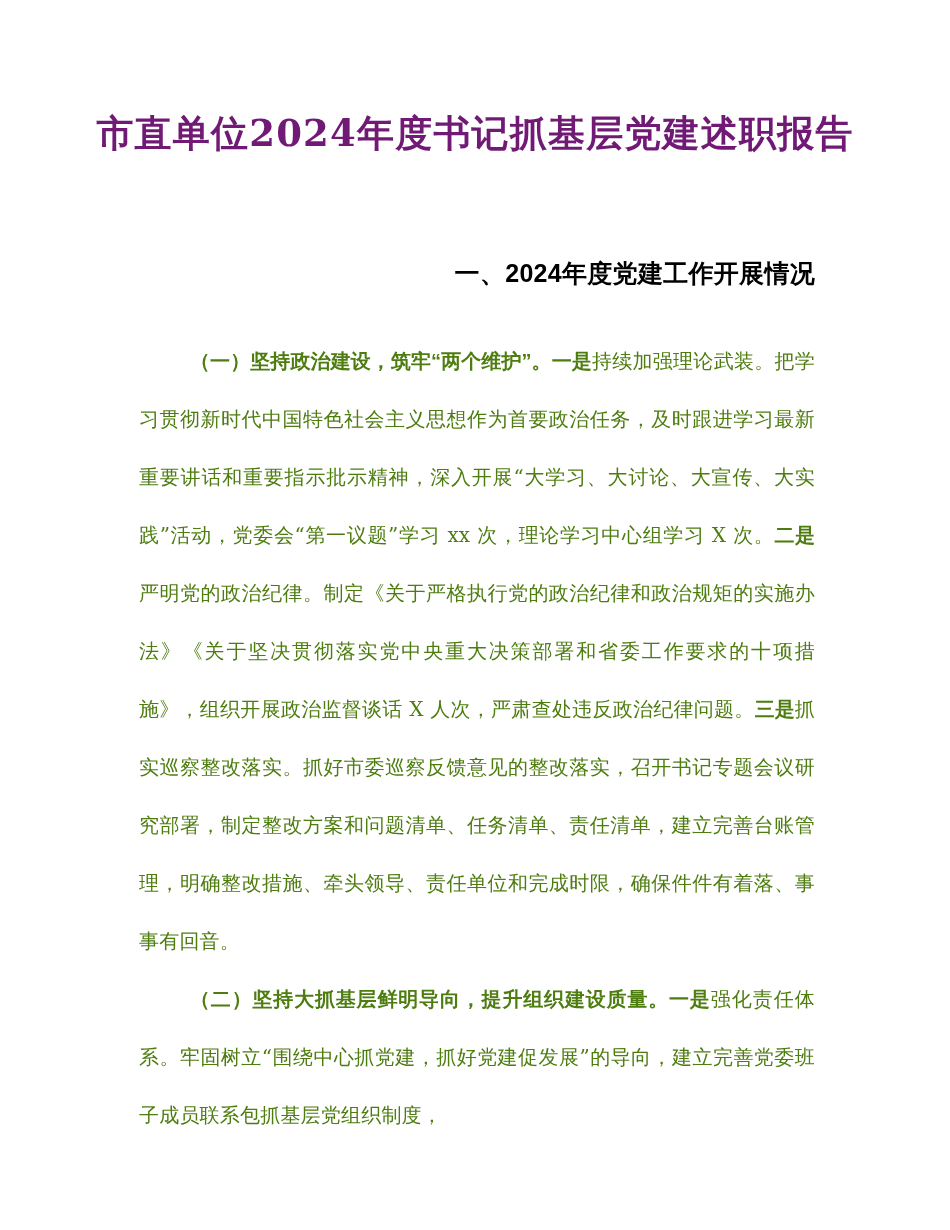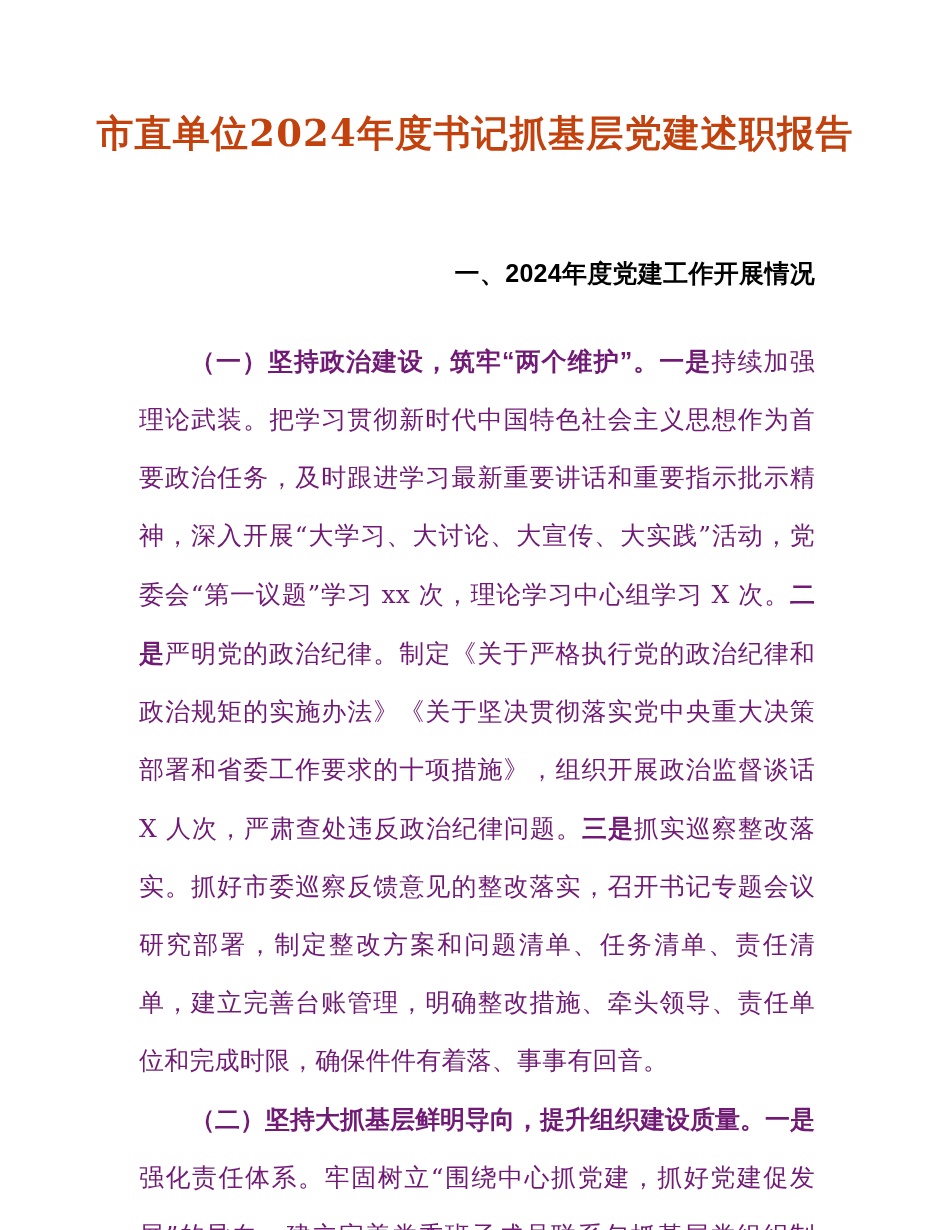--- a/index.html
+++ b/index.html
@@ -22,21 +22,21 @@
     position: absolute;
     left: 0;
     right: 0;
     top: 108px;
     text-align: center;
     font-family: "DejaVu Serif", "Liberation Serif", serif;
     font-weight: 700;
     font-size: 37px;
     line-height: 50px;
     letter-spacing: 1.2px;
-    color: #c2410c;
+    color: #701a75;
     white-space: nowrap;
   }
   .body-area {
     position: absolute;
     left: 139px;
     top: 244px;
     width: 676px;
   }
   .section-heading {
     font-family: "Liberation Sans", "DejaVu Sans", sans-serif;
@@ -45,23 +45,23 @@
     line-height: 58px;
     color: #000000;
     text-indent: 50px;
     letter-spacing: 0.3px;
     margin: 0 0 30px 0;
     text-align: right;
   }
   .para {
     font-family: "DejaVu Serif", "Liberation Serif", serif;
     font-weight: 400;
-    font-size: 25px;
+    font-size: 20px;
     line-height: 58px;
-    color: #701a75;
+    color: #4d7c0f;
     text-indent: 51px;
     text-align: justify;
     text-justify: inter-character;
     letter-spacing: 0.2px;
     margin: 0;
   }
   .para + .para {
     margin-top: 0px;
   }
   .lead {

